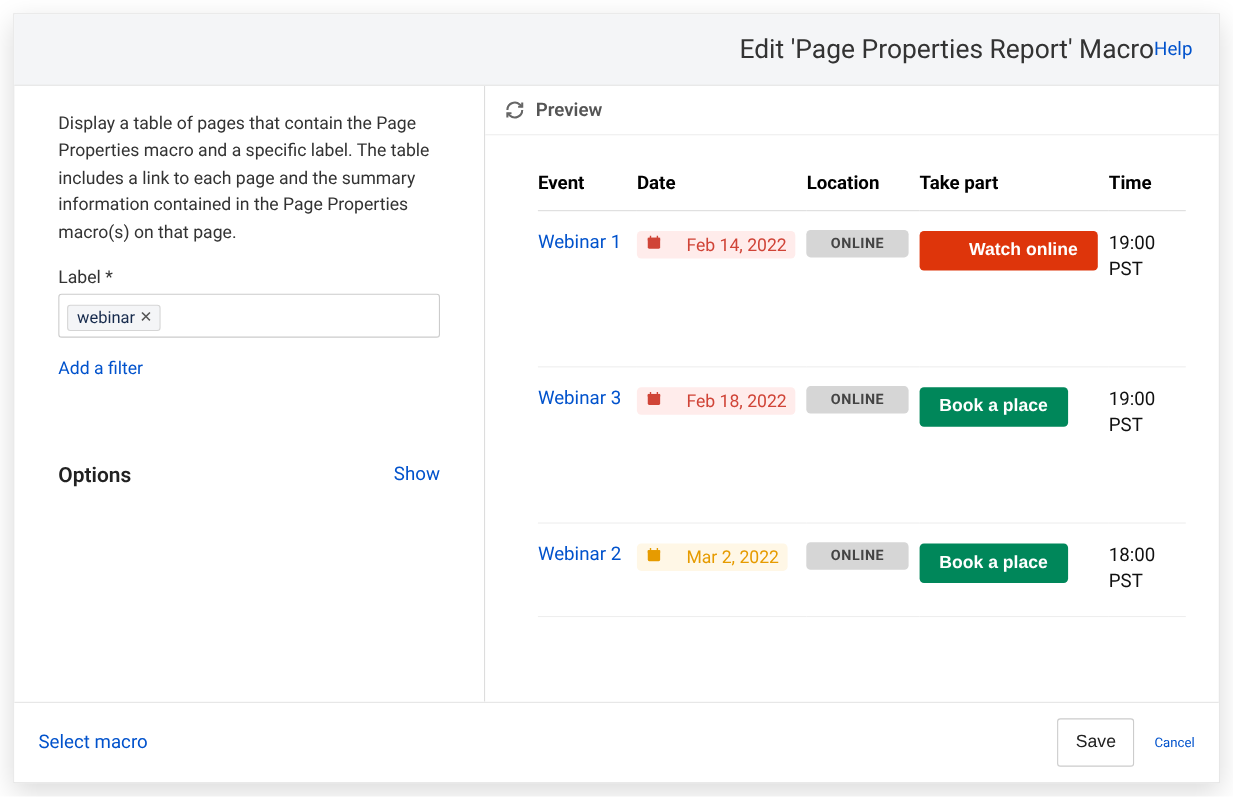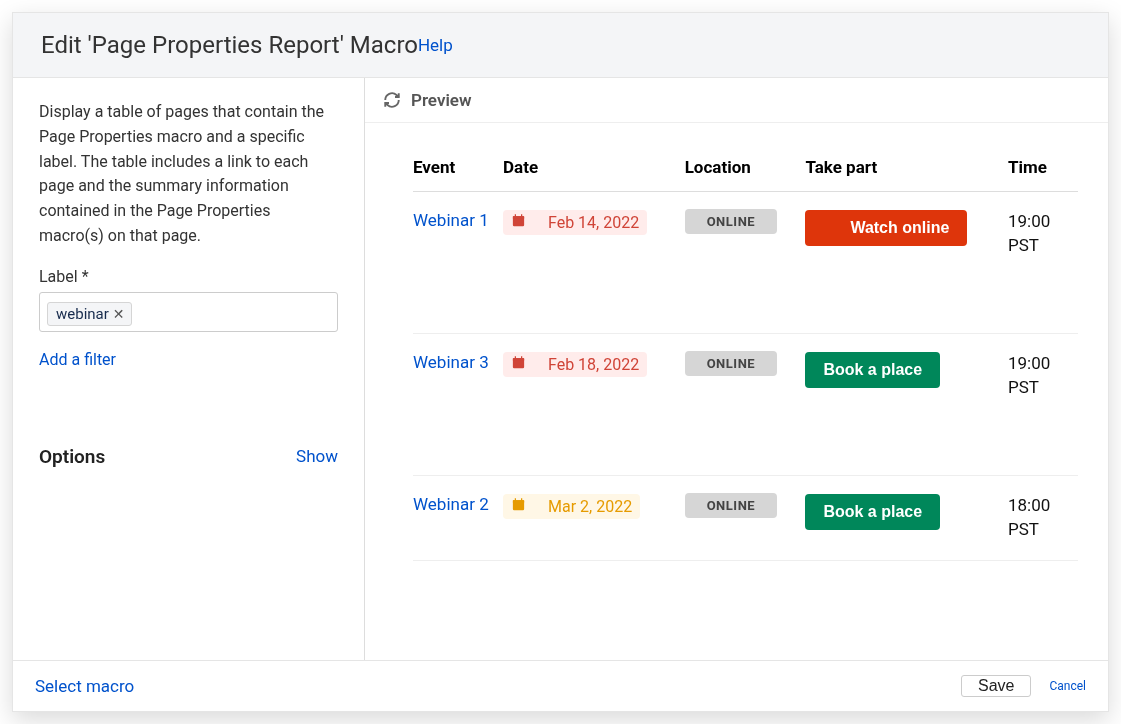--- a/index.html
+++ b/index.html
@@ -17,42 +17,42 @@
     display: flex;
     flex-direction: column;
     background: #fff;
   }
   .dialog-header {
     background: #f4f5f7;
     border-bottom: 1px solid #e5e5e5;
     padding: 18px 24px 18px 28px;
     display: flex;
     align-items: center;
-    justify-content: flex-start;
+    justify-content: flex-end;
   }
   .dialog-title {
     font-size: 24px;
     font-weight: 400;
     color: #333;
   }
   .help-link {
     color: #0052cc;
     font-size: 17px;
     text-decoration: none;
     cursor: pointer;
   }
   .dialog-body {
     flex: 1;
     display: flex;
     overflow: hidden;
   }
   .sidebar {
-    width: 352px;
+    width: 428px;
     border-right: 1px solid #ddd;
-    padding: 22px 26px;
+    padding: 22px 40px;
     overflow-y: auto;
   }
   .sidebar-desc {
     font-size: 16px;
     line-height: 1.55;
     color: #333;
     margin-bottom: 18px;
   }
   .field-label {
     font-size: 16px;
@@ -231,21 +231,21 @@
   }
   .footer-right {
     display: flex;
     align-items: center;
     gap: 18px;
   }
   .save-btn {
     background: #fff;
     border: 1px solid #ccc;
     border-radius: 3px;
-    padding: 1px 16px;
+    padding: 12px 16px;
     font-size: 16px;
     cursor: pointer;
     color: #222;
   }
   .cancel-link {
     color: #0052cc;
     font-size: 12px;
     cursor: pointer;
   }
   .preview-content::-webkit-scrollbar { width: 8px; }

